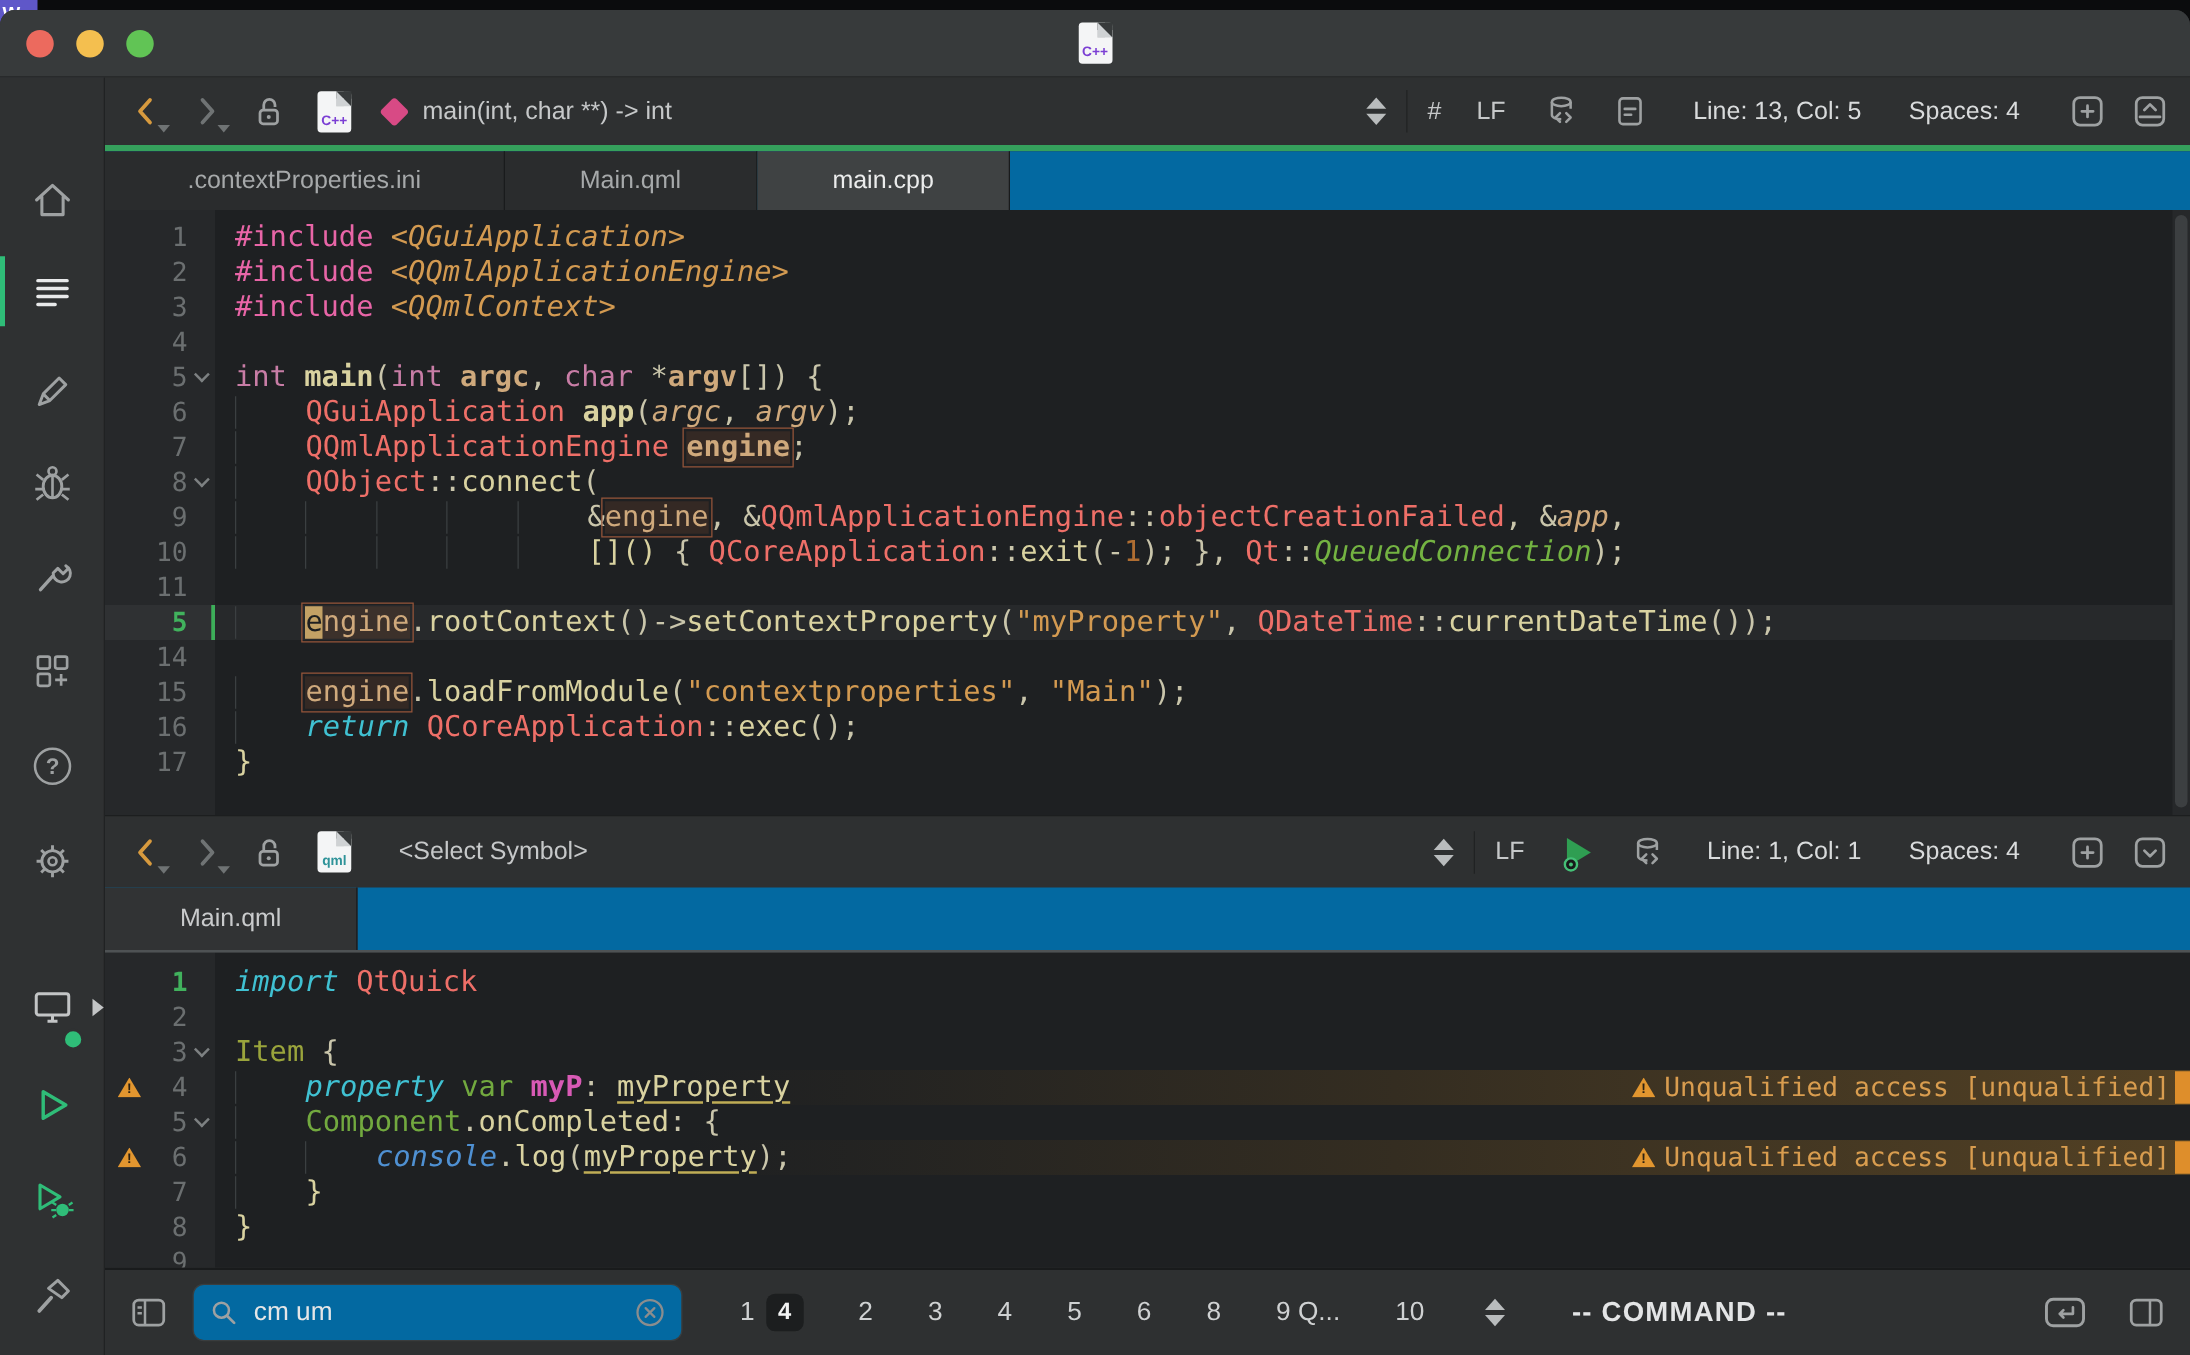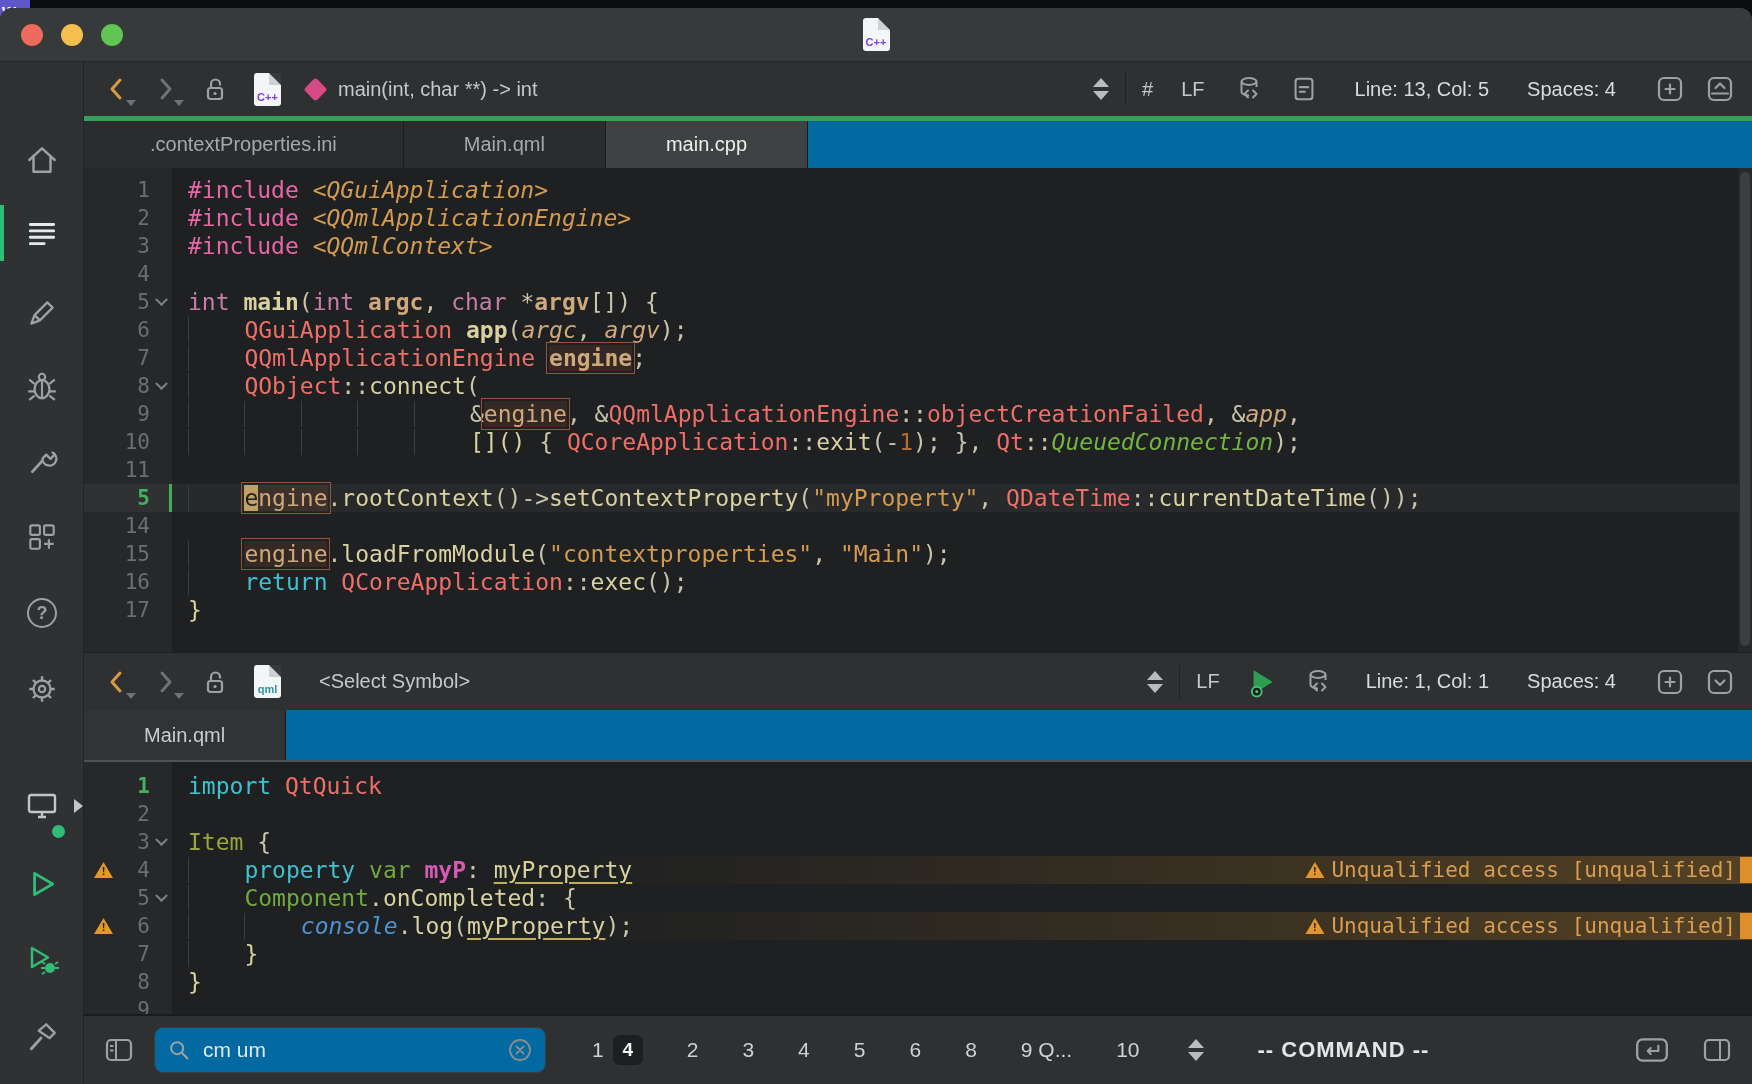--- a/index.html
+++ b/index.html
@@ -63,21 +63,21 @@
   .sg-fnb{color:#d9d2a0;font-weight:bold;}
   .sg-fn{color:#d9d2a0;}
   .sg-ty{color:#ee6f68;}
   .sg-vard{color:#cfa97c;font-weight:bold;}
   .sg-var{color:#cfa97c;}
   .sg-vi{color:#cfa97c;font-style:italic;}
   .sg-pln{color:#c9c5ab;}
   .sg-num{color:#b06e32;}
   .sg-com{color:#7d8283;font-style:italic;}
   .sg-enum{color:#74b342;font-style:italic;}
-  .sg-ret{color:#40c1d2;}
+  .sg-ret{color:#40c1d2;font-style:italic;}
   .sg-str{color:#d39a51;}
   .sg-olive{color:#9aa43c;}
   .sg-grn{color:#72a93f;}
   .sg-mag{color:#d85ab5;font-weight:bold;}
   .sg-blu{color:#4f90d2;font-style:italic;}
   .sg-und{color:#d9d2a0;text-decoration:underline;text-decoration-color:#c0ad56;text-underline-offset:4px;}
   .sg-gd{border-left:1px solid #3b3f41;}
   .sg-box{outline:1px solid #96553a;outline-offset:2px;background:rgba(190,100,50,0.14);}
   .sg-cursor{background:#c2a165;color:#1d1f20;}
   .ann-row{background:linear-gradient(90deg,rgba(74,58,32,0) 28%,rgba(74,58,32,0.5) 62%,rgba(86,67,36,0.95) 100%);}

